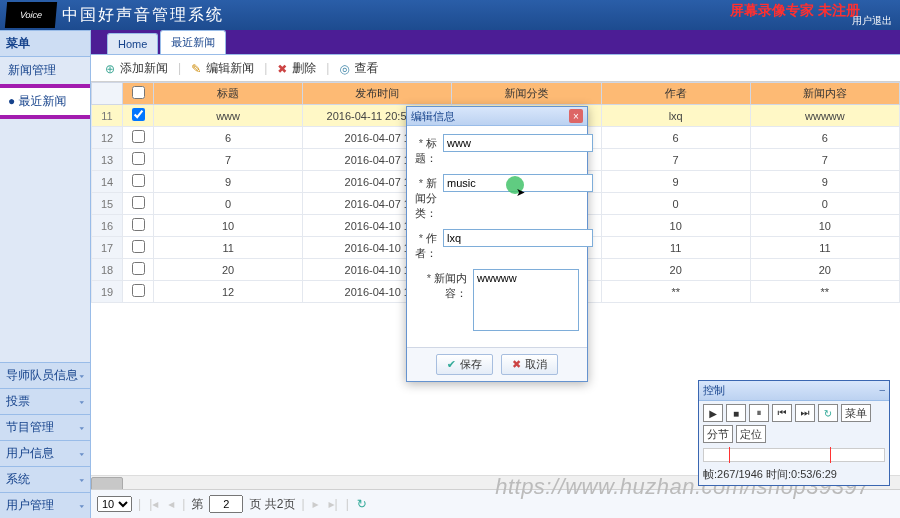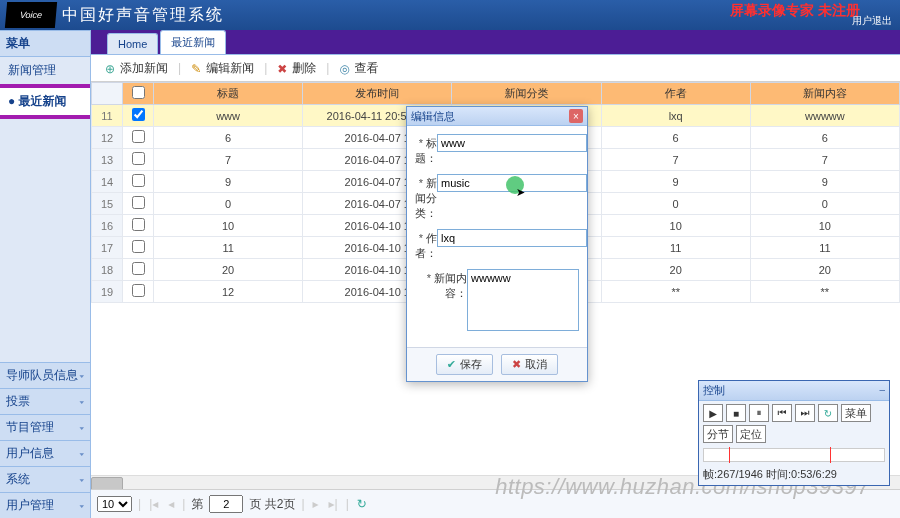--- a/index.html
+++ b/index.html
@@ -5,21 +5,21 @@
 html,body{margin:0;padding:0;font-family:"Microsoft YaHei",Arial,sans-serif;font-size:12px;color:#333;background:#fff;width:900px;height:518px;overflow:hidden;position:relative}
 .header{height:30px;background:linear-gradient(#2a5ea8,#1d4b8f);color:#fff;display:flex;align-items:center;position:relative}
 .logo{width:50px;height:26px;background:#000;margin:2px 6px;display:flex;align-items:center;justify-content:center;color:#fff;font-size:9px;font-style:italic;transform:skewX(-5deg)}
 .brand{font-family:"KaiTi","STKaiti",serif;font-size:16px;letter-spacing:2px}
 .top-red{position:absolute;top:2px;right:40px;color:#ff3030;font-size:14px;font-weight:bold}
 .user-exit{position:absolute;right:8px;bottom:2px;color:#fff;font-size:10px;cursor:pointer}
 .body{display:flex;height:488px}
 .sidebar{width:90px;background:#dfe8f6;border-right:1px solid #99bce8;display:flex;flex-direction:column}
 .side-title{background:#cdddf3;border:1px solid #99bce8;border-left:none;border-right:none;padding:4px 6px;font-weight:bold;color:#15428b}
 .side-item{padding:5px 8px;border-bottom:4px solid #a21caf;color:#15428b;cursor:pointer}
-.side-item.sel{background:#fff;font-weight:bold}
+.side-item.sel{background:#fff;font-weight:normal}
 .side-spacer{flex:1}
 .side-group{background:#cdddf3;border-top:1px solid #99bce8;padding:4px 6px;color:#15428b;cursor:pointer;display:flex;justify-content:space-between;align-items:center}
 .chev{font-size:9px;color:#6a8fc8;transform:scaleY(.6)}
 .main{flex:1;display:flex;flex-direction:column;position:relative}
 .tabs{height:24px;background:#4c1d95;border-bottom:1px solid #99bce8;display:flex;align-items:flex-end;padding-left:16px;gap:2px}
 .tab{padding:4px 10px;border:1px solid #99bce8;border-bottom:none;background:#dfe8f6;color:#15428b;border-radius:3px 3px 0 0;cursor:pointer;font-size:11px}
 .tab.active{background:#fff}
 .toolbar{height:26px;border-bottom:1px solid #d0d0d0;display:flex;align-items:center;padding:0 8px;gap:4px;color:#333}
 .tbtn{display:flex;align-items:center;gap:3px;padding:2px 6px;cursor:pointer;border-radius:2px}
 .ticon{width:12px;height:12px;display:inline-block}
@@ -35,21 +35,21 @@
 .link{color:#2a5ea8}
 .pager{position:absolute;left:0;right:0;bottom:0;height:28px;border-top:1px solid #d0d0d0;background:#f4f7fc;display:flex;align-items:center;padding:0 6px;gap:6px;color:#444}
 .pager select{font-size:11px}
 .pager .ico{color:#6a8fc8;cursor:pointer;padding:0 2px}
 .pager .dis{color:#ccc}
 .pager input.pg{width:26px;text-align:center;font-size:11px}
 .dialog{position:absolute;left:406px;top:106px;width:180px;background:#fff;border:1px solid #6593cf;box-shadow:0 2px 10px rgba(0,0,0,.3);z-index:50}
 .dlg-head{height:18px;background:linear-gradient(#d8e6fb,#bcd2f1);border-bottom:1px solid #99bce8;display:flex;align-items:center;justify-content:space-between;padding:0 4px;color:#15428b;font-size:11px}
 .dlg-close{width:14px;height:14px;background:#d66;color:#fff;border-radius:2px;display:flex;align-items:center;justify-content:center;font-size:10px;cursor:pointer}
 .dlg-body{padding:8px}
-.fld{display:flex;align-items:flex-start;margin-bottom:8px;}
+.fld{display:flex;align-items:flex-start;margin-bottom:8px;gap:6px}
 .fld label{width:52px;text-align:right;color:#333;font-size:11px;padding-top:2px}
 .fld .req::before{content:"* ";color:#555}
 .fld input,.fld textarea{flex:1;border:1px solid #7eadd9;font-size:11px;padding:2px 3px;font-family:inherit}
 .fld textarea{height:56px;resize:none}
 .dlg-foot{border-top:1px solid #d0d7e5;padding:6px;display:flex;justify-content:center;gap:8px;background:#f4f7fc}
 .btn{border:1px solid #a7bedf;background:linear-gradient(#fff,#e4ecf7);padding:2px 10px;border-radius:2px;cursor:pointer;font-size:11px;display:flex;align-items:center;gap:4px}
 .cursor{position:absolute;left:506px;top:176px;z-index:60;pointer-events:none}
 .cursor .dot{width:18px;height:18px;border-radius:50%;background:#44c36b;opacity:.85}
 .cursor .arrow{position:absolute;left:10px;top:10px;font-size:11px;color:#000}
 .watermark{position:absolute;right:30px;bottom:18px;font-size:22px;color:#bbb;font-style:italic;letter-spacing:.5px;pointer-events:none;white-space:nowrap}

